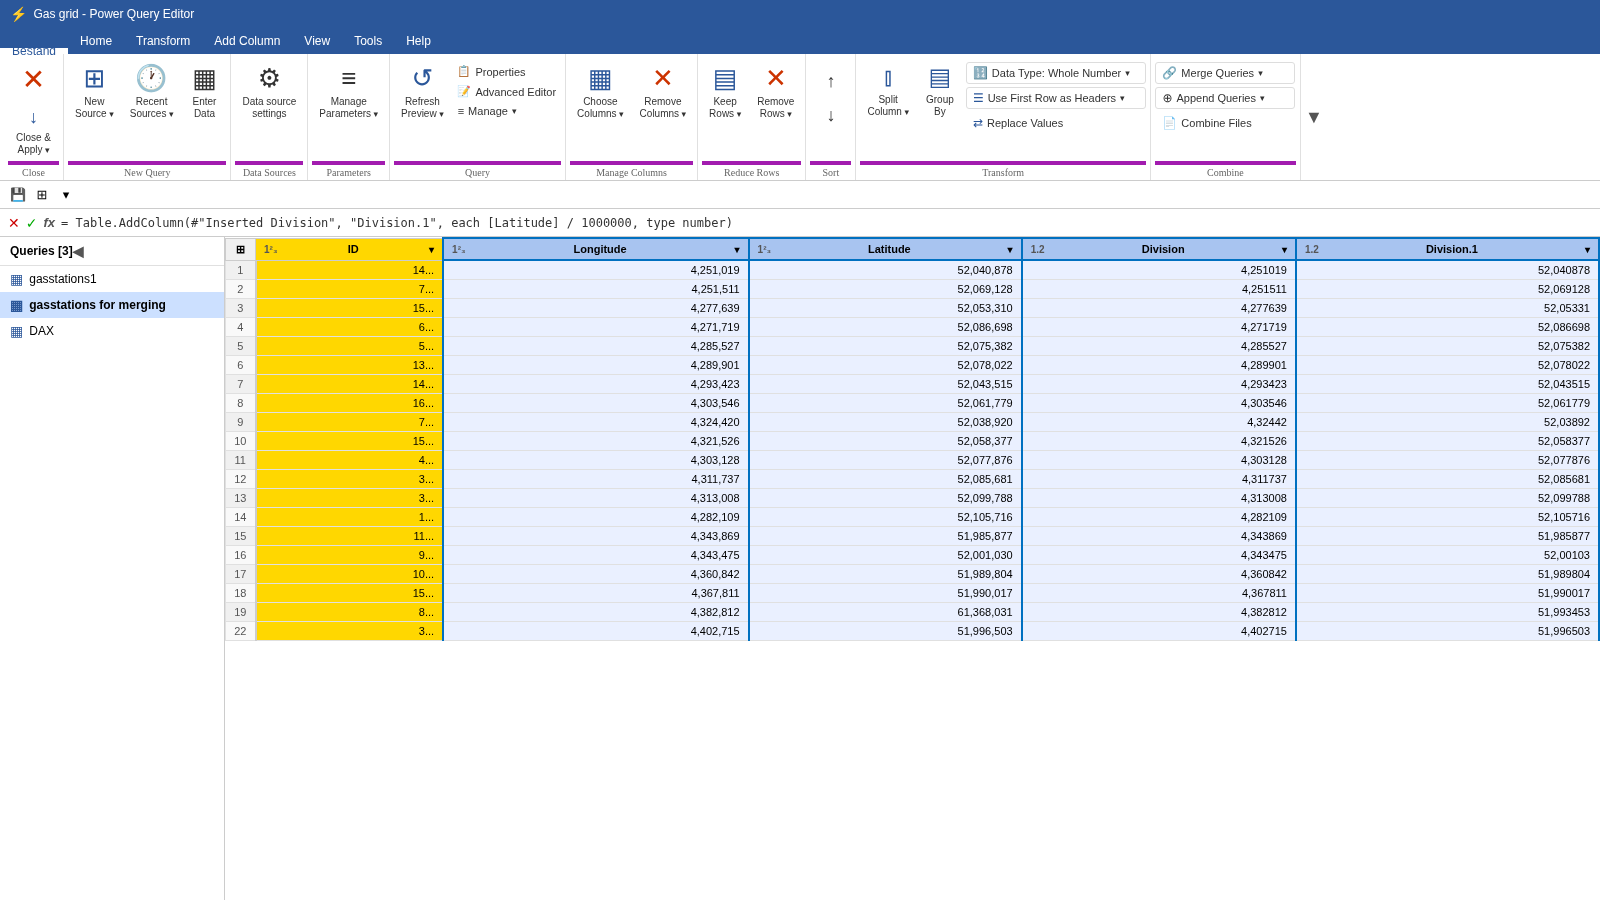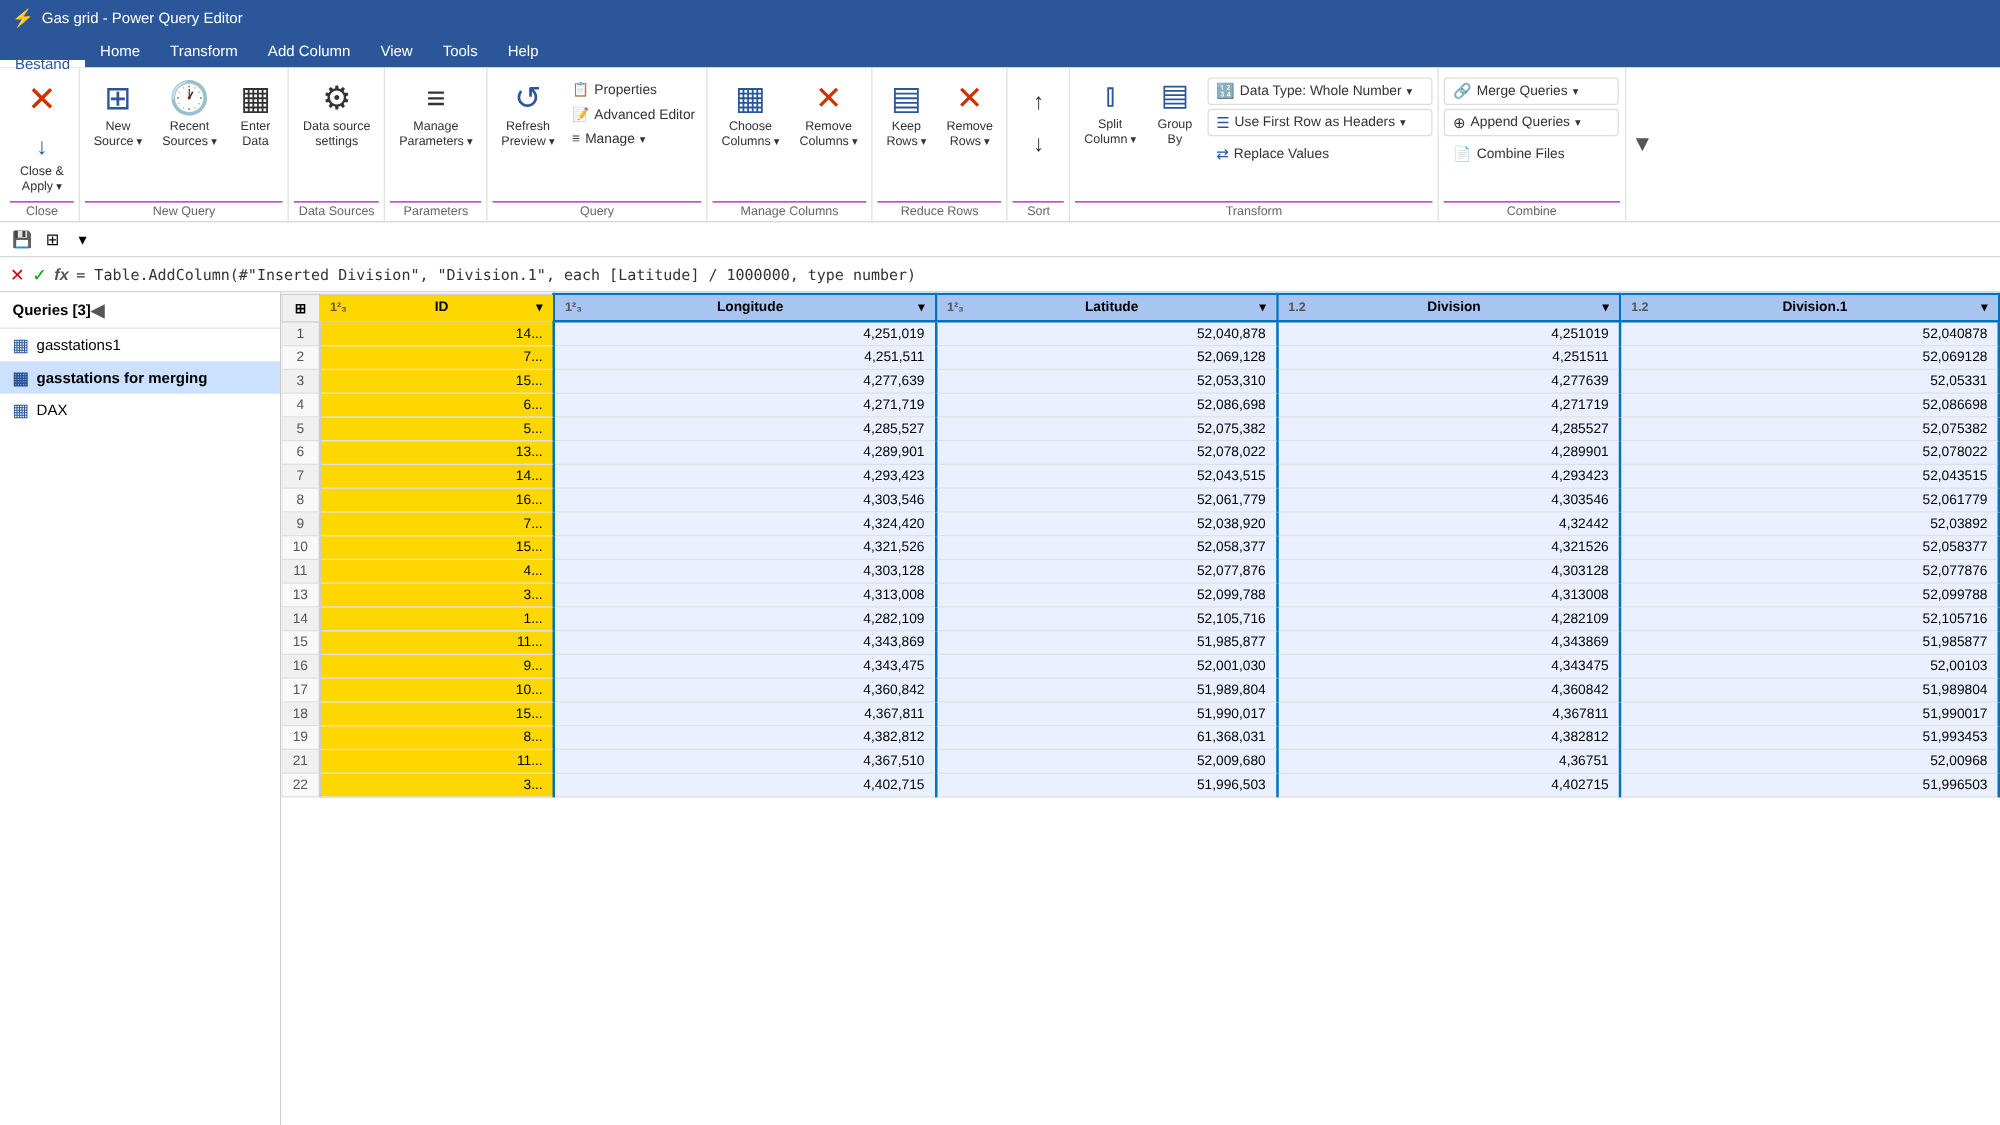--- a/index.html
+++ b/index.html
@@ -52,23 +52,24 @@
       border-right: 1px solid #e0e0e0;
       min-width: 60px;
     }
     .ribbon-group:last-child { border-right: none; }
     .ribbon-group-label {
       font-size: 10px;
       color: #666;
       margin-top: auto;
       text-align: center;
       padding-top: 2px;
-      border-top: 1px solid #a21caf;
+      border-top: 4px solid #a21caf;
       width: 100%;
       text-align: center;
+      font-family: Liberation Serif, serif;
     }
     .ribbon-buttons {
       display: flex;
       flex-direction: row;
       align-items: flex-start;
       gap: 2px;
       flex: 1;
     }
     .ribbon-btn {
       display: flex;
@@ -616,20 +617,28 @@
   </tr>
             <tr>
     <td class="row-num">11</td>
     <td class="id-col text-right">4...</td>
     <td class="highlighted-col text-right">4,303,128</td>
     <td class="highlighted-col text-right">52,077,876</td>
     <td class="highlighted-col text-right">4,303128</td>
     <td class="highlighted-col text-right">52,077876</td>
   </tr>
             <tr>
+    <td class="row-num">12</td>
+    <td class="id-col text-right">3...</td>
+    <td class="highlighted-col text-right">4,311,737</td>
+    <td class="highlighted-col text-right">52,085,681</td>
+    <td class="highlighted-col text-right">4,311737</td>
+    <td class="highlighted-col text-right">52,085681</td>
+  </tr>
+            <tr>
     <td class="row-num">13</td>
     <td class="id-col text-right">3...</td>
     <td class="highlighted-col text-right">4,313,008</td>
     <td class="highlighted-col text-right">52,099,788</td>
     <td class="highlighted-col text-right">4,313008</td>
     <td class="highlighted-col text-right">52,099788</td>
   </tr>
             <tr>
     <td class="row-num">14</td>
     <td class="id-col text-right">1...</td>
@@ -672,28 +681,20 @@
   </tr>
             <tr>
     <td class="row-num">19</td>
     <td class="id-col text-right">8...</td>
     <td class="highlighted-col text-right">4,382,812</td>
     <td class="highlighted-col text-right">61,368,031</td>
     <td class="highlighted-col text-right">4,382812</td>
     <td class="highlighted-col text-right">51,993453</td>
   </tr>
             <tr>
-    <td class="row-num">21</td>
-    <td class="id-col text-right">11...</td>
-    <td class="highlighted-col text-right">4,367,510</td>
-    <td class="highlighted-col text-right">52,009,680</td>
-    <td class="highlighted-col text-right">4,36751</td>
-    <td class="highlighted-col text-right">52,00968</td>
-  </tr>
-            <tr>
     <td class="row-num">22</td>
     <td class="id-col text-right">3...</td>
     <td class="highlighted-col text-right">4,402,715</td>
     <td class="highlighted-col text-right">51,996,503</td>
     <td class="highlighted-col text-right">4,402715</td>
     <td class="highlighted-col text-right">51,996503</td>
   </tr>
           </tbody>
       </table>
     </div>

